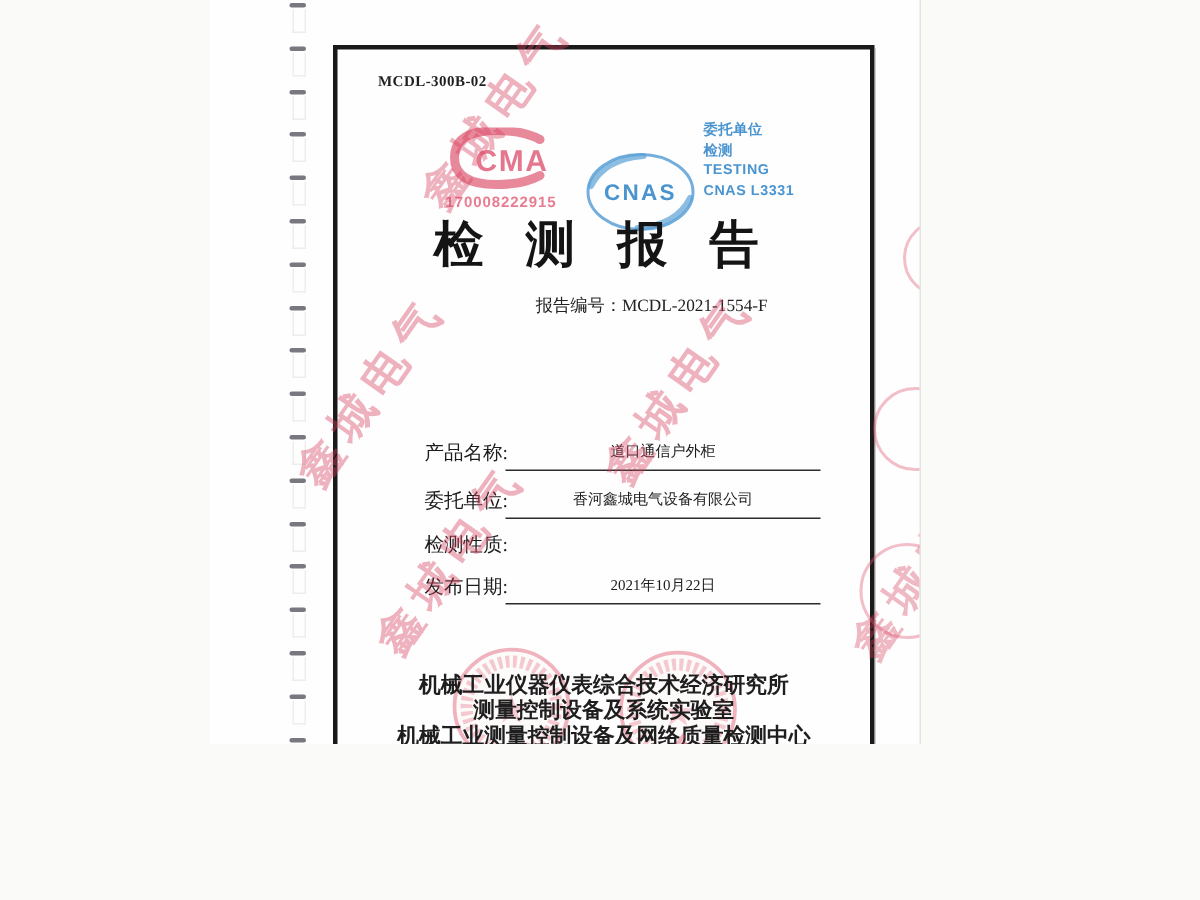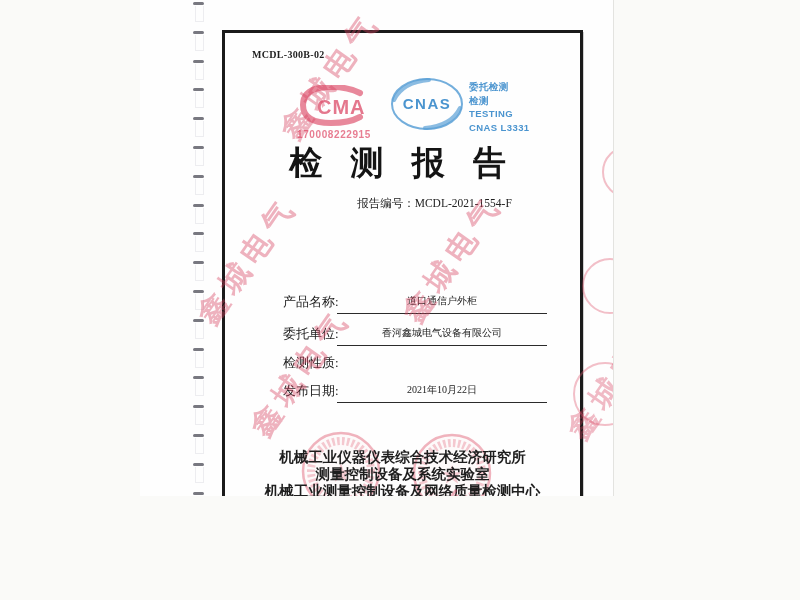--- a/index.html
+++ b/index.html
@@ -16,21 +16,21 @@
   }
   
   .binder-mark{position:absolute;left:53px;width:11px;height:3px;background:#565660;border-radius:1.5px;opacity:.8;}
   .binder-hole{position:absolute;left:55px;width:7px;height:15px;border:1px solid #ededf0;border-top:none;background:transparent;}
   
   .frame{position:absolute;left:82px;top:30px;width:355px;height:522px;border:3px solid #1a1a1a;box-shadow:1px 2px 0 rgba(120,120,120,.35);}
   .doc-code{position:absolute;left:112px;top:49px;font-size:10px;font-weight:bold;letter-spacing:.3px;}
   
   .cma-box{position:absolute;left:157px;top:85px;width:72px;text-align:center;}
   .cma-num{margin-top:-2px;font-size:10px;font-weight:bold;letter-spacing:.6px;color:#e87d92;font-family:"Liberation Sans",sans-serif;}
-  .cnas-box{position:absolute;left:249px;top:76px;}
+  .cnas-box{position:absolute;left:249px;top:100px;}
   .cnas-side{position:absolute;left:329px;top:80px;font-family:"Liberation Sans",sans-serif;
     font-size:9.5px;font-weight:bold;line-height:13.5px;color:#4a94cf;letter-spacing:.4px;}
   
   .title{position:absolute;left:82px;top:141px;width:361px;text-align:center;
     font-size:33px;font-weight:bold;letter-spacing:10px;color:#141414;}
   .report-line{position:absolute;left:82px;top:196px;width:361px;text-align:center;font-size:11.5px;color:#222;padding-left:32px;}
   
   .f-label{position:absolute;left:143px;font-size:13px;font-weight:normal;color:#1c1c1c;}
   .f-cell{position:absolute;left:197px;width:210px;height:19px;text-align:center;
     font-size:10px;color:#1c1c1c;border-bottom:1.5px solid #2b2b2b;}
@@ -121,21 +121,21 @@
   <div class="cnas-box">
     <svg width="76" height="56" viewBox="0 0 76 56">
       <ellipse cx="38" cy="28" rx="35" ry="25" fill="none" stroke="#5aa0d6" stroke-width="2" opacity="0.85"></ellipse>
       <path d="M5,24 Q14,6 40,4" fill="none" stroke="#5aa0d6" stroke-width="4" opacity="0.7" stroke-linecap="round"></path>
       <path d="M71,32 Q62,50 36,52" fill="none" stroke="#5aa0d6" stroke-width="4" opacity="0.7" stroke-linecap="round"></path>
       <text x="38" y="33" text-anchor="middle" font-size="15" font-weight="bold" fill="#4a94cf" font-family="Liberation Sans, sans-serif" letter-spacing="1.5">CNAS</text>
     </svg>
   </div>
 
   <div class="cnas-side">
-    <div>委托检测</div>
+    <div>委托单位</div>
     <div>检测</div>
     <div>TESTING</div>
     <div>CNAS L3331</div>
   </div>
 
   <div class="title">检 测 报 告</div>
 
   <div class="report-line">
     <span>报告编号：</span><span>MCDL-2021-1554-F</span>
   </div>

